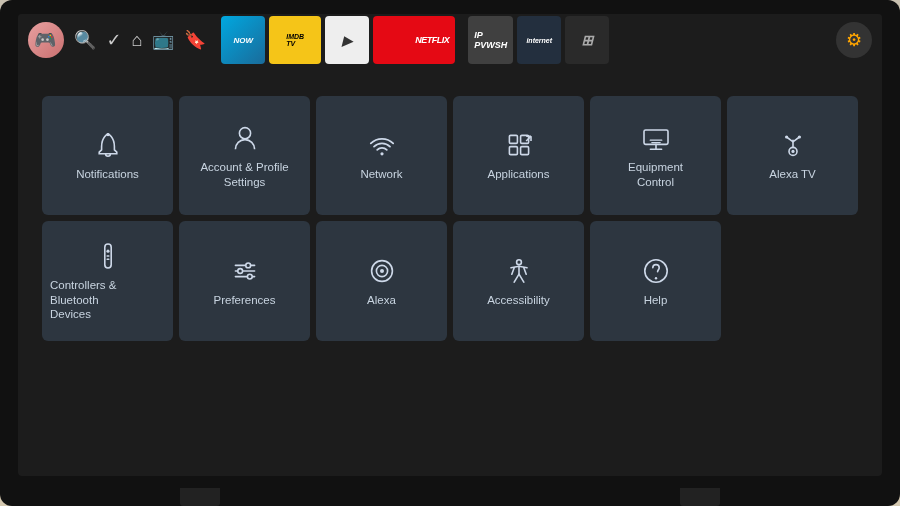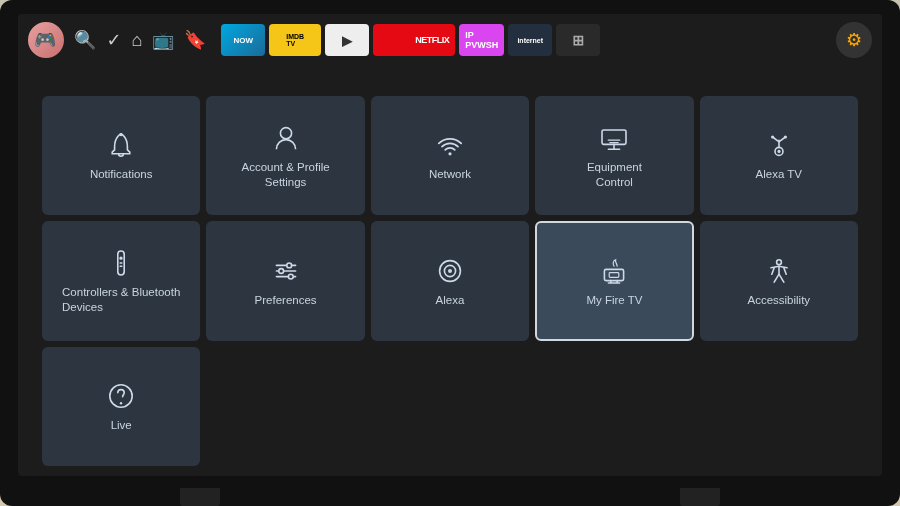--- a/index.html
+++ b/index.html
@@ -76,38 +76,39 @@
 
     .nav-apps {
       display: flex;
       align-items: center;
       gap: 4px;
       margin-left: 8px;
       flex: 1;
     }
 
     .app-tile {
-      height: 32px;
+      height: 48px;
       min-width: 44px;
       border-radius: 4px;
       display: flex;
       align-items: center;
       justify-content: center;
       font-size: 9px;
       font-weight: bold;
       color: white;
       padding: 0 6px;
       flex-shrink: 0;
+      font-style: italic;
     }
 
     .app-prime { background: linear-gradient(135deg, #00a8e0, #1a6b9a); font-size: 8px; }
     .app-imdb { background: #f5c518; color: #000; font-weight: 900; font-size: 10px; }
     .app-white { background: #eee; color: #333; font-size: 9px; }
     .app-netflix { background: #e50914; font-size: 9px; letter-spacing: -0.5px; padding-left: 42px; }
-    .app-green { background: #d946ef; font-size: 8px; }
+    .app-green { background: #404040; font-size: 8px; margin-left: 9px; }
     .app-amazon { background: #232f3e; font-size: 7px; }
     .app-grid { background: #2a2a2a; color: #aaa; font-size: 16px; }
 
     .nav-settings {
       width: 36px;
       height: 36px;
       border-radius: 50%;
       background: #333;
       display: flex;
       align-items: center;
@@ -120,21 +121,21 @@
     }
 
     
     .settings-grid {
       position: absolute;
       top: 82px;
       left: 24px;
       right: 24px;
       bottom: 10px;
       display: grid;
-      grid-template-columns: repeat(5, 1fr);
+      grid-template-columns: repeat(6, 1fr);
       grid-template-rows: repeat(3, 1fr);
       gap: 6px;
     }
 
     .grid-item {
       background: #2d3640;
       border-radius: 6px;
       display: flex;
       flex-direction: column;
       align-items: center;
@@ -259,20 +260,32 @@
         <svg class="svg-icon" viewBox="0 0 40 40" fill="none">
           <path d="M6 18c7.732-7.732 20.268-7.732 28 0" stroke="#cdd8e8" stroke-width="2.2" fill="none" stroke-linecap="round"></path>
           <path d="M10 22c5.523-5.523 14.477-5.523 20 0" stroke="#cdd8e8" stroke-width="2.2" fill="none" stroke-linecap="round"></path>
           <path d="M14 26c3.314-3.314 8.686-3.314 12 0" stroke="#cdd8e8" stroke-width="2.2" fill="none" stroke-linecap="round"></path>
           <circle cx="20" cy="31" r="2" fill="#cdd8e8"></circle>
         </svg>
         <span class="item-label">Network</span>
       </div>
 
 
+      <div class="grid-item">
+        <svg class="svg-icon" viewBox="0 0 40 40" fill="none">
+          <rect x="8" y="8" width="10" height="10" rx="1.5" stroke="#cdd8e8" stroke-width="2" fill="none"></rect>
+          <rect x="22" y="8" width="10" height="10" rx="1.5" stroke="#cdd8e8" stroke-width="2" fill="none"></rect>
+          <rect x="8" y="22" width="10" height="10" rx="1.5" stroke="#cdd8e8" stroke-width="2" fill="none"></rect>
+          <rect x="22" y="22" width="10" height="10" rx="1.5" stroke="#cdd8e8" stroke-width="2" fill="none"></rect>
+          <line x1="29" y1="15" x2="35" y2="9" stroke="#cdd8e8" stroke-width="2"></line>
+          <line x1="29" y1="9" x2="35" y2="9" stroke="#cdd8e8" stroke-width="2"></line>
+          <line x1="35" y1="9" x2="35" y2="15" stroke="#cdd8e8" stroke-width="2"></line>
+        </svg>
+        <span class="item-label">Applications</span>
+      </div>
 
       <div class="grid-item">
         <svg class="svg-icon" viewBox="0 0 40 40" fill="none">
           <rect x="5" y="10" width="30" height="18" rx="2" stroke="#cdd8e8" stroke-width="2" fill="none"></rect>
           <path d="M13 34h14M20 28v6" stroke="#cdd8e8" stroke-width="2" stroke-linecap="round"></path>
           <rect x="12" y="22" width="16" height="1.5" rx="0.75" fill="#cdd8e8"></rect>
           <rect x="14" y="25" width="12" height="1.5" rx="0.75" fill="#cdd8e8"></rect>
         </svg>
         <span class="item-label" style="white-space:pre-line; text-align:center;">Equipment
 Control</span>
@@ -315,48 +328,39 @@
 
       <div class="grid-item">
         <svg class="svg-icon" viewBox="0 0 40 40" fill="none">
           <circle cx="20" cy="20" r="13" stroke="#cdd8e8" stroke-width="2" fill="none"></circle>
           <circle cx="20" cy="20" r="7" stroke="#cdd8e8" stroke-width="2" fill="none"></circle>
           <circle cx="20" cy="20" r="2.5" fill="#cdd8e8"></circle>
         </svg>
         <span class="item-label">Alexa</span>
       </div>
 
-      <div class="grid-item selected">
-        <svg class="svg-icon" viewBox="0 0 40 40" fill="none">
-          <rect x="8" y="18" width="24" height="14" rx="2" stroke="#cdd8e8" stroke-width="2" fill="none"></rect>
-          <path d="M16 32v3M24 32v3M13 35h14" stroke="#cdd8e8" stroke-width="2" stroke-linecap="round"></path>
-          <rect x="14" y="22" width="12" height="6" rx="1" stroke="#cdd8e8" stroke-width="1.5" fill="none"></rect>
-          <path d="M20 14c-2-3-1-7 2-8-1 3 2 5 2 8" stroke="#cdd8e8" stroke-width="1.5" stroke-linecap="round"></path>
-        </svg>
-        <span class="item-label">My Fire TV</span>
-      </div>
 
       <div class="grid-item">
         <svg class="svg-icon" viewBox="0 0 40 40" fill="none">
           <circle cx="20" cy="9" r="3" stroke="#cdd8e8" stroke-width="2" fill="none"></circle>
           <path d="M10 16l10-2 10 2" stroke="#cdd8e8" stroke-width="2" stroke-linecap="round"></path>
           <path d="M20 14v10" stroke="#cdd8e8" stroke-width="2" stroke-linecap="round"></path>
           <path d="M20 24l-6 10M20 24l6 10" stroke="#cdd8e8" stroke-width="2" stroke-linecap="round"></path>
           <path d="M14 16l-3 8M26 16l3 8" stroke="#cdd8e8" stroke-width="2" stroke-linecap="round"></path>
         </svg>
         <span class="item-label">Accessibility</span>
       </div>
 
       <div class="grid-item">
         <svg class="svg-icon" viewBox="0 0 40 40" fill="none">
           <circle cx="20" cy="20" r="14" stroke="#cdd8e8" stroke-width="2" fill="none"></circle>
           <path d="M16 16c0-2.209 1.791-4 4-4s4 1.791 4 4c0 2-2 3-2 5" stroke="#cdd8e8" stroke-width="2" stroke-linecap="round"></path>
           <circle cx="20" cy="29" r="1.5" fill="#cdd8e8"></circle>
         </svg>
-        <span class="item-label">Live</span>
+        <span class="item-label">Help</span>
       </div>
 
     </div>
 
   </div>
 
   <div class="tv-stand-left"></div>
   <div class="tv-stand-right"></div>
 </div>
 

